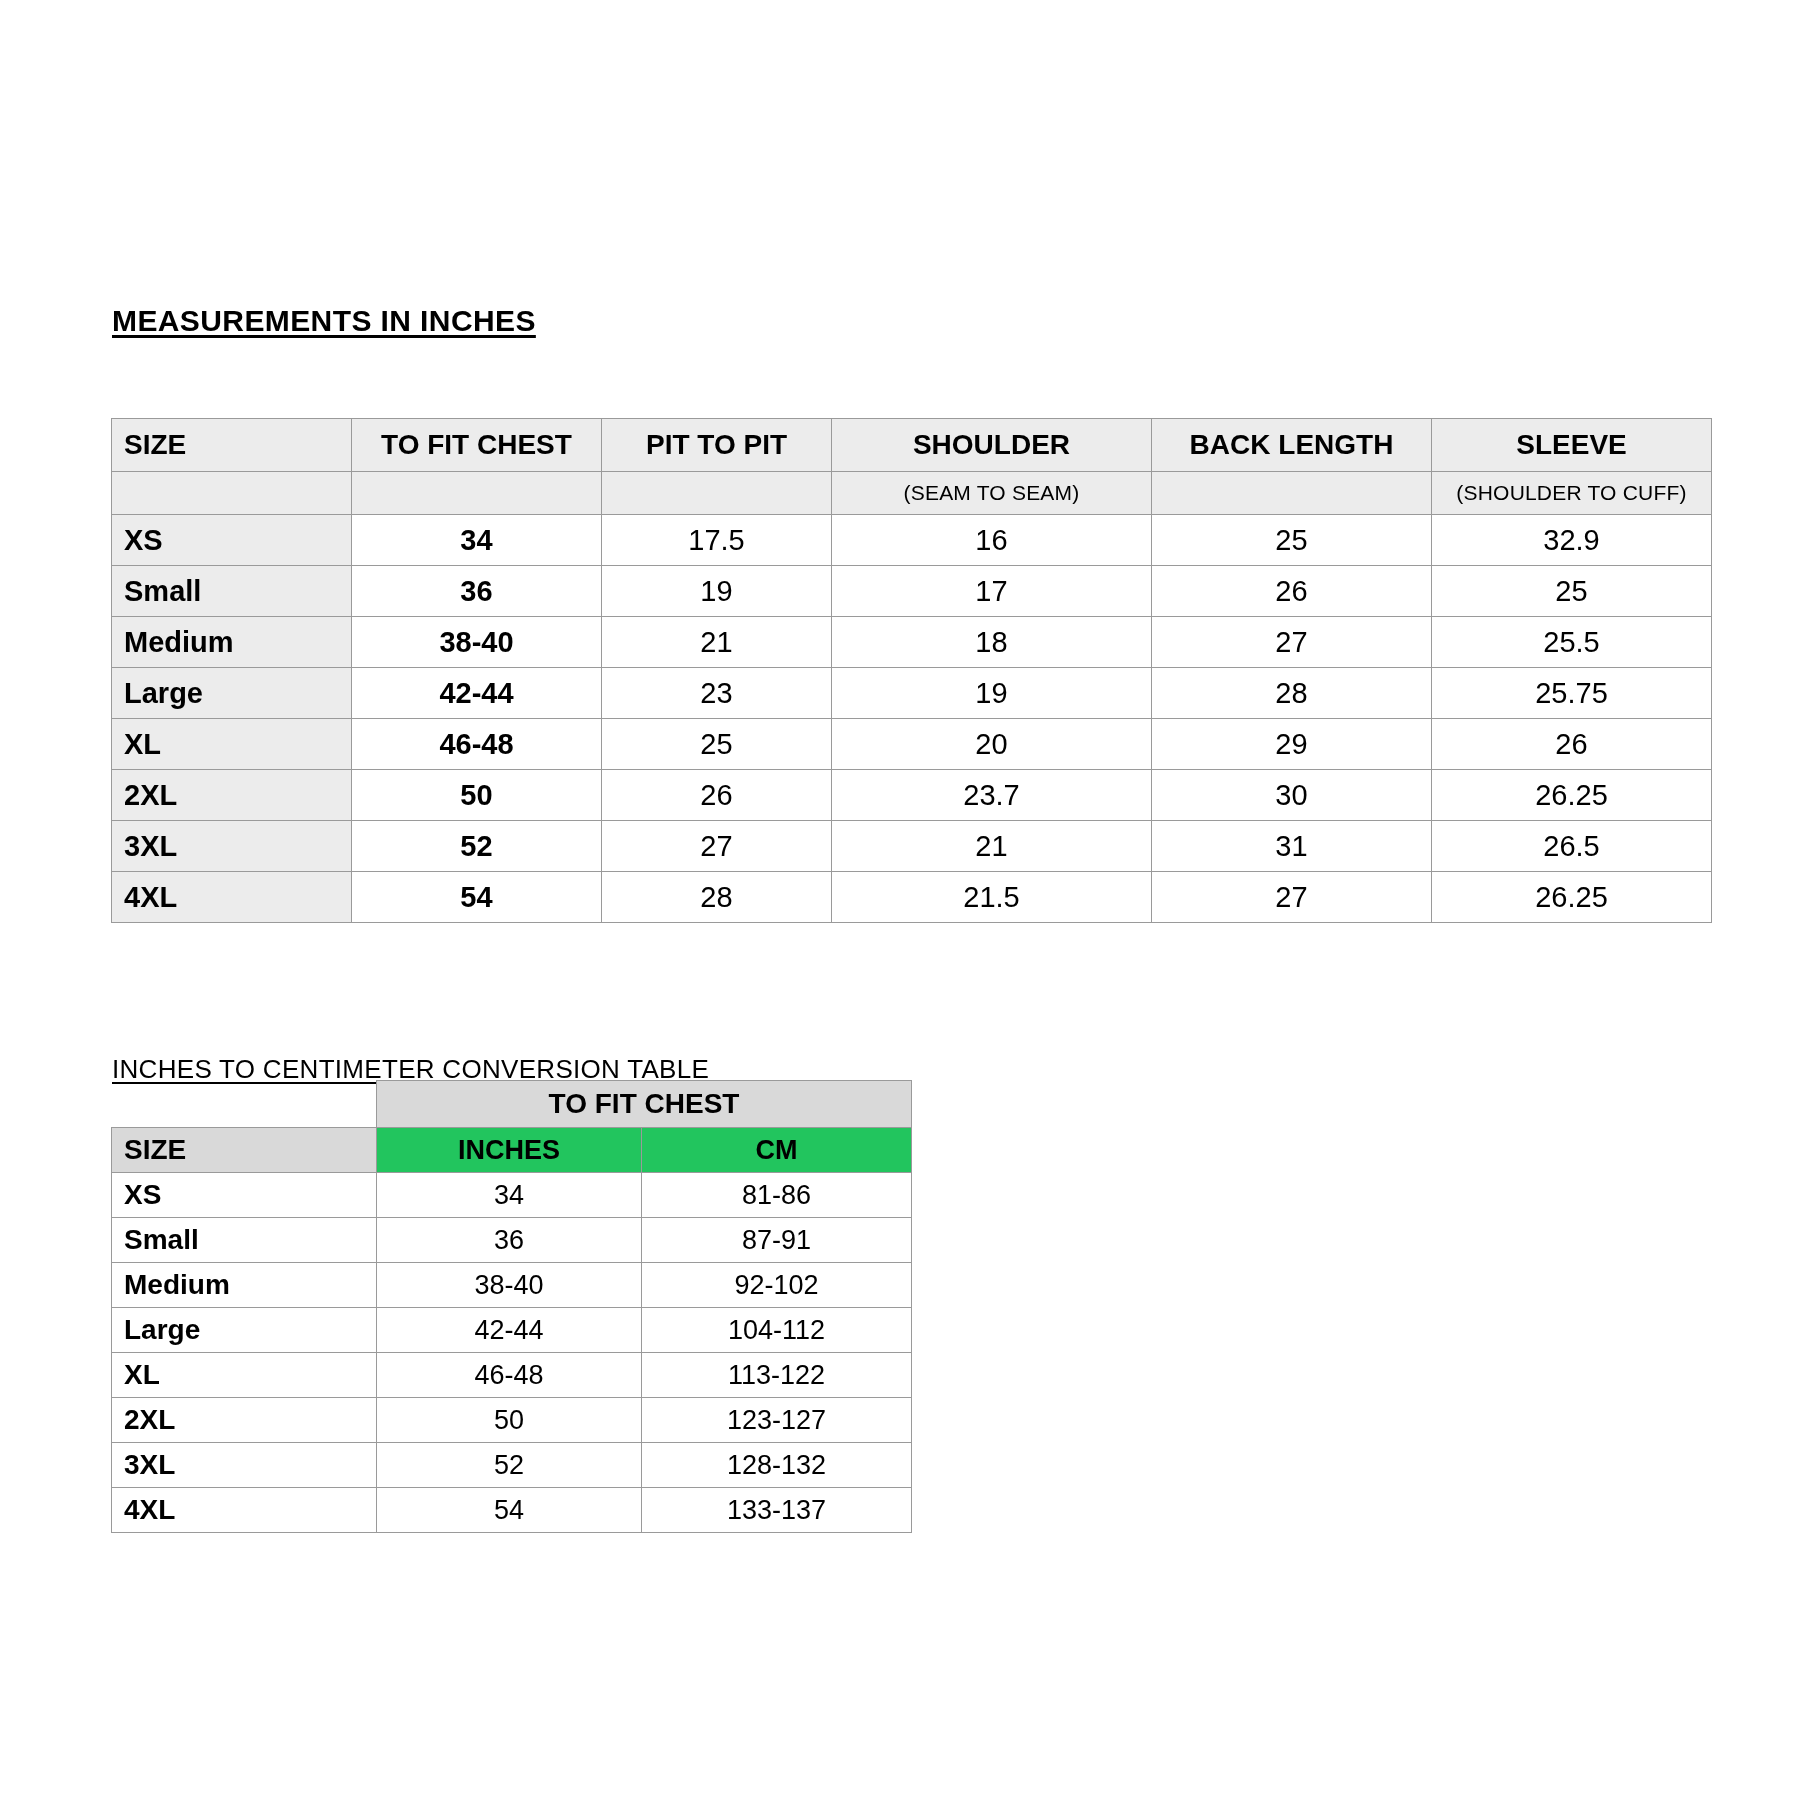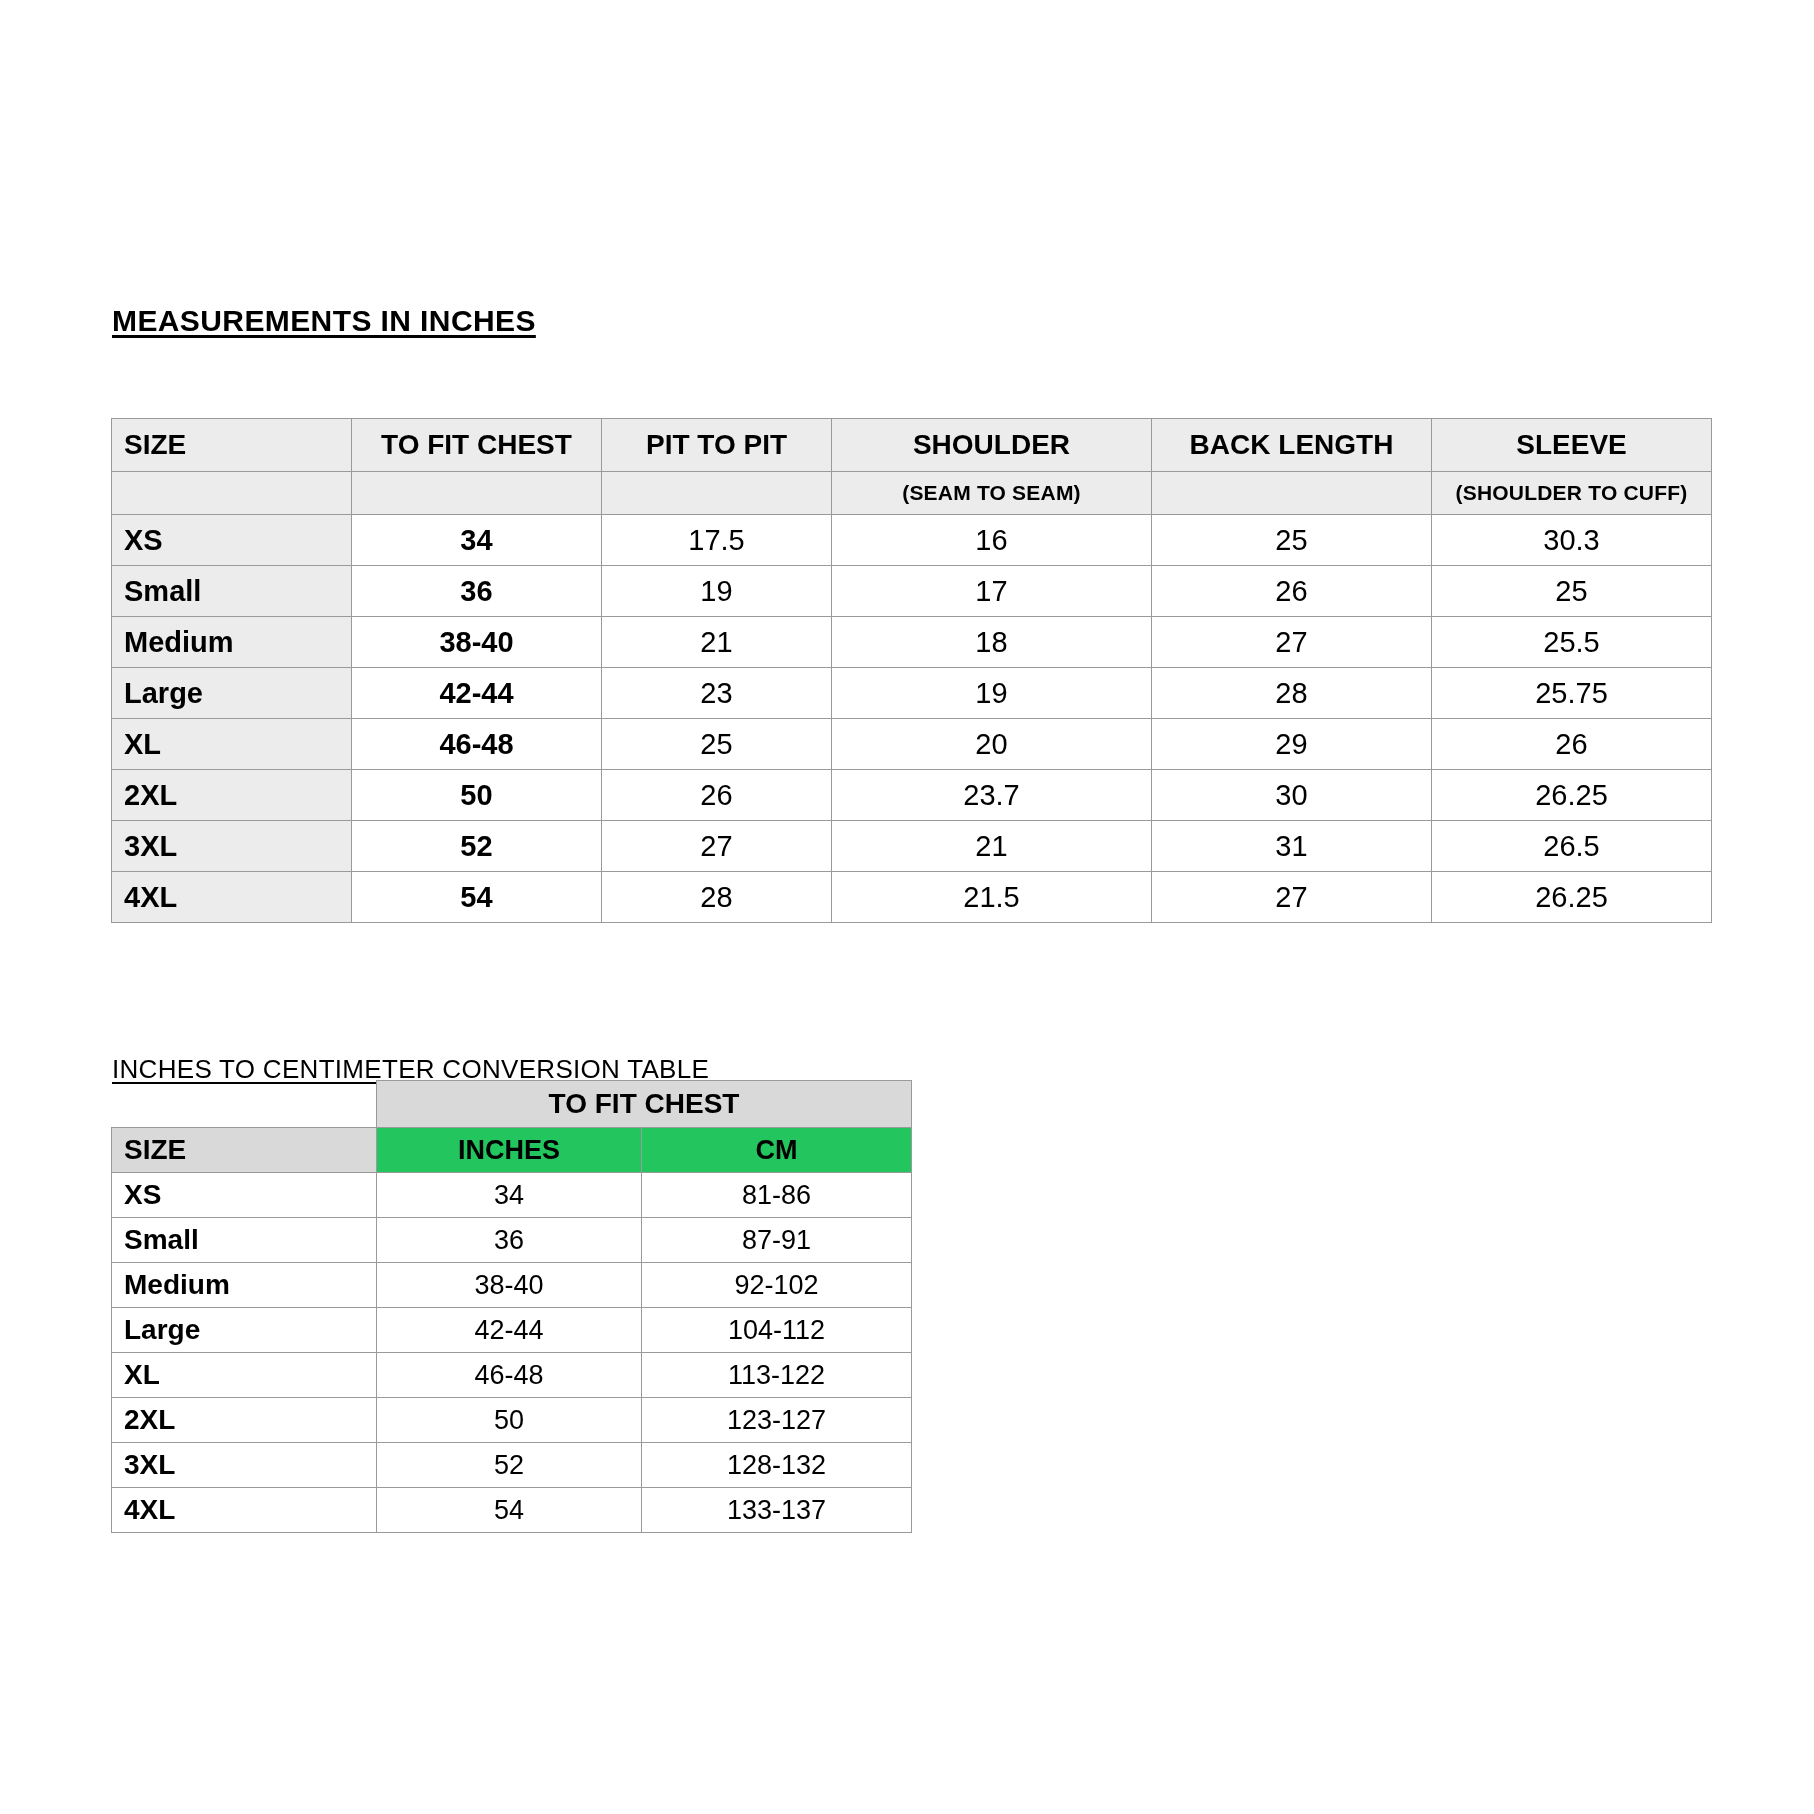--- a/index.html
+++ b/index.html
@@ -58,21 +58,21 @@
     width: 1600px;
   }
   #measurements-table .hdr td {
     background: #ececec;
     font-weight: bold;
     font-size: 28px;
     height: 52px;
   }
   #measurements-table .subhdr td {
     background: #ececec;
-    font-weight: bold;
+    font-weight: normal;
     font-size: 21px;
     height: 42px;
     letter-spacing: 0.2px;
   }
   #measurements-table td.size-cell {
     background: #ececec;
     text-align: left;
     padding-left: 12px;
     font-weight: bold;
     font-size: 29px;
@@ -175,21 +175,21 @@
         <td></td>
         <td>(SHOULDER TO CUFF)</td>
       </tr>
 
       <tr class="data">
         <td class="size-cell">XS</td>
         <td class="chest-cell">34</td>
         <td>17.5</td>
         <td>16</td>
         <td>25</td>
-        <td>30.3</td>
+        <td>32.9</td>
       </tr>
       <tr class="data">
         <td class="size-cell">Small</td>
         <td class="chest-cell">36</td>
         <td>19</td>
         <td>17</td>
         <td>26</td>
         <td>25</td>
       </tr>
       <tr class="data">

